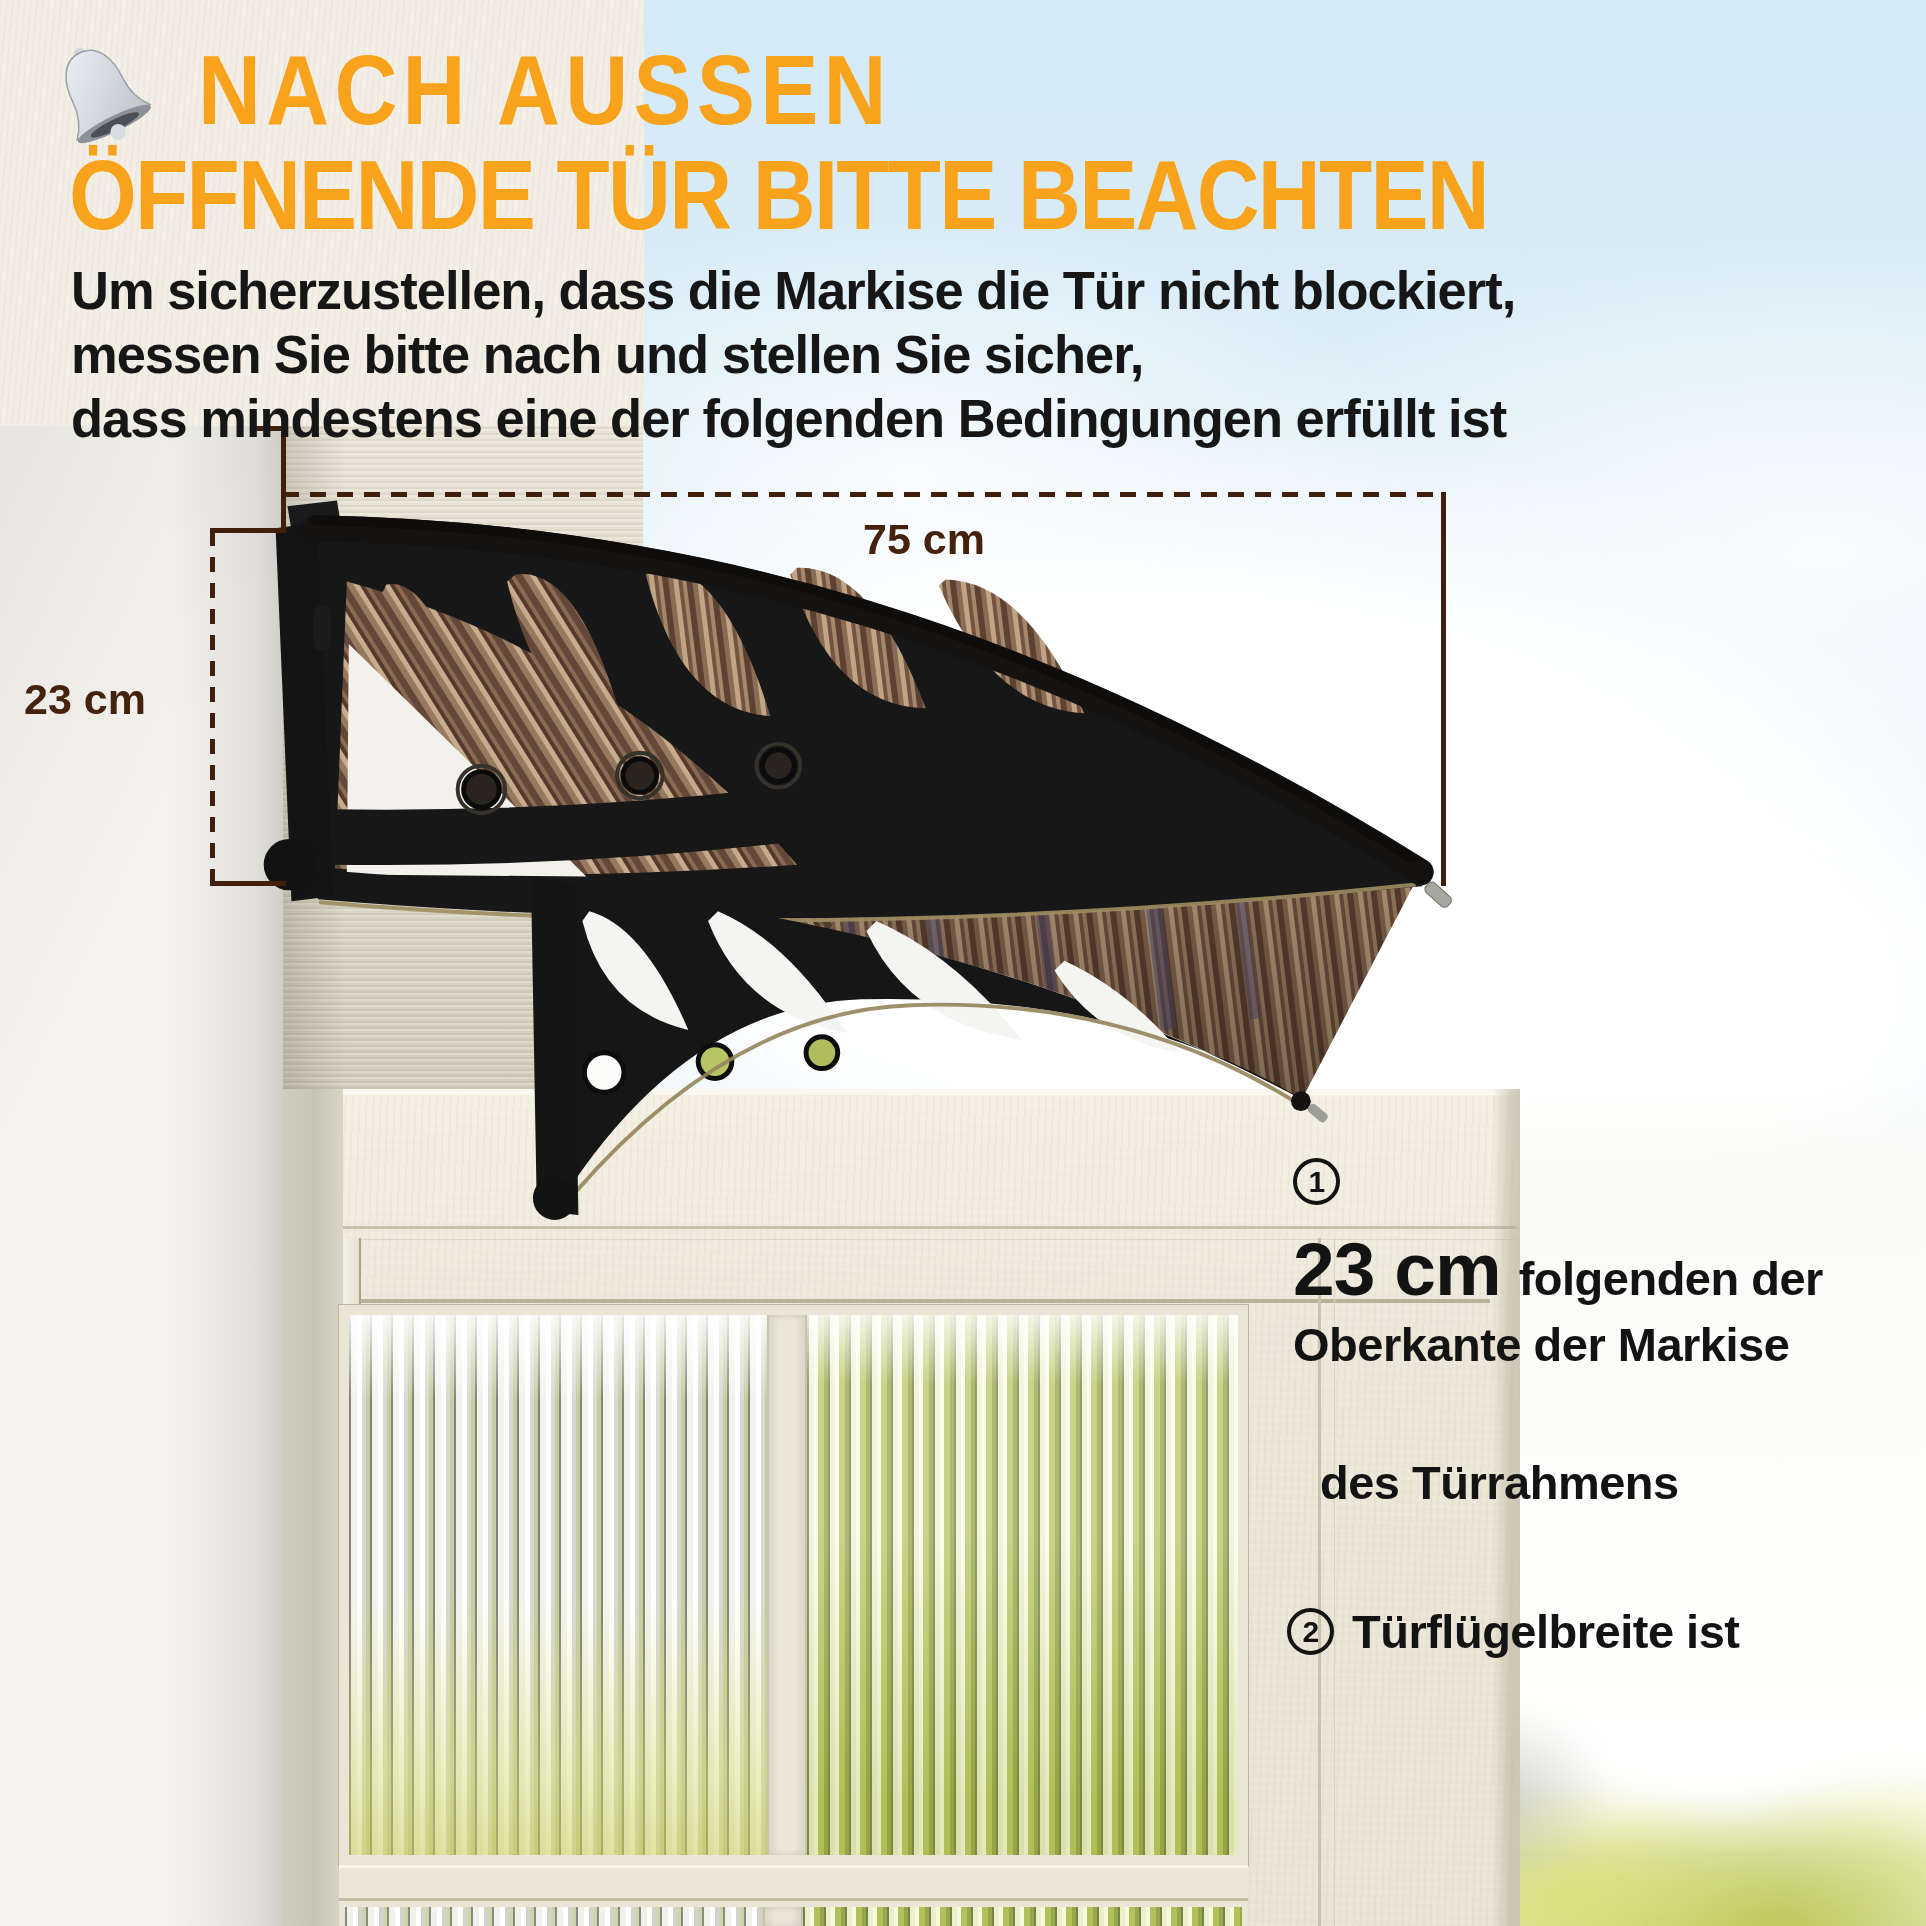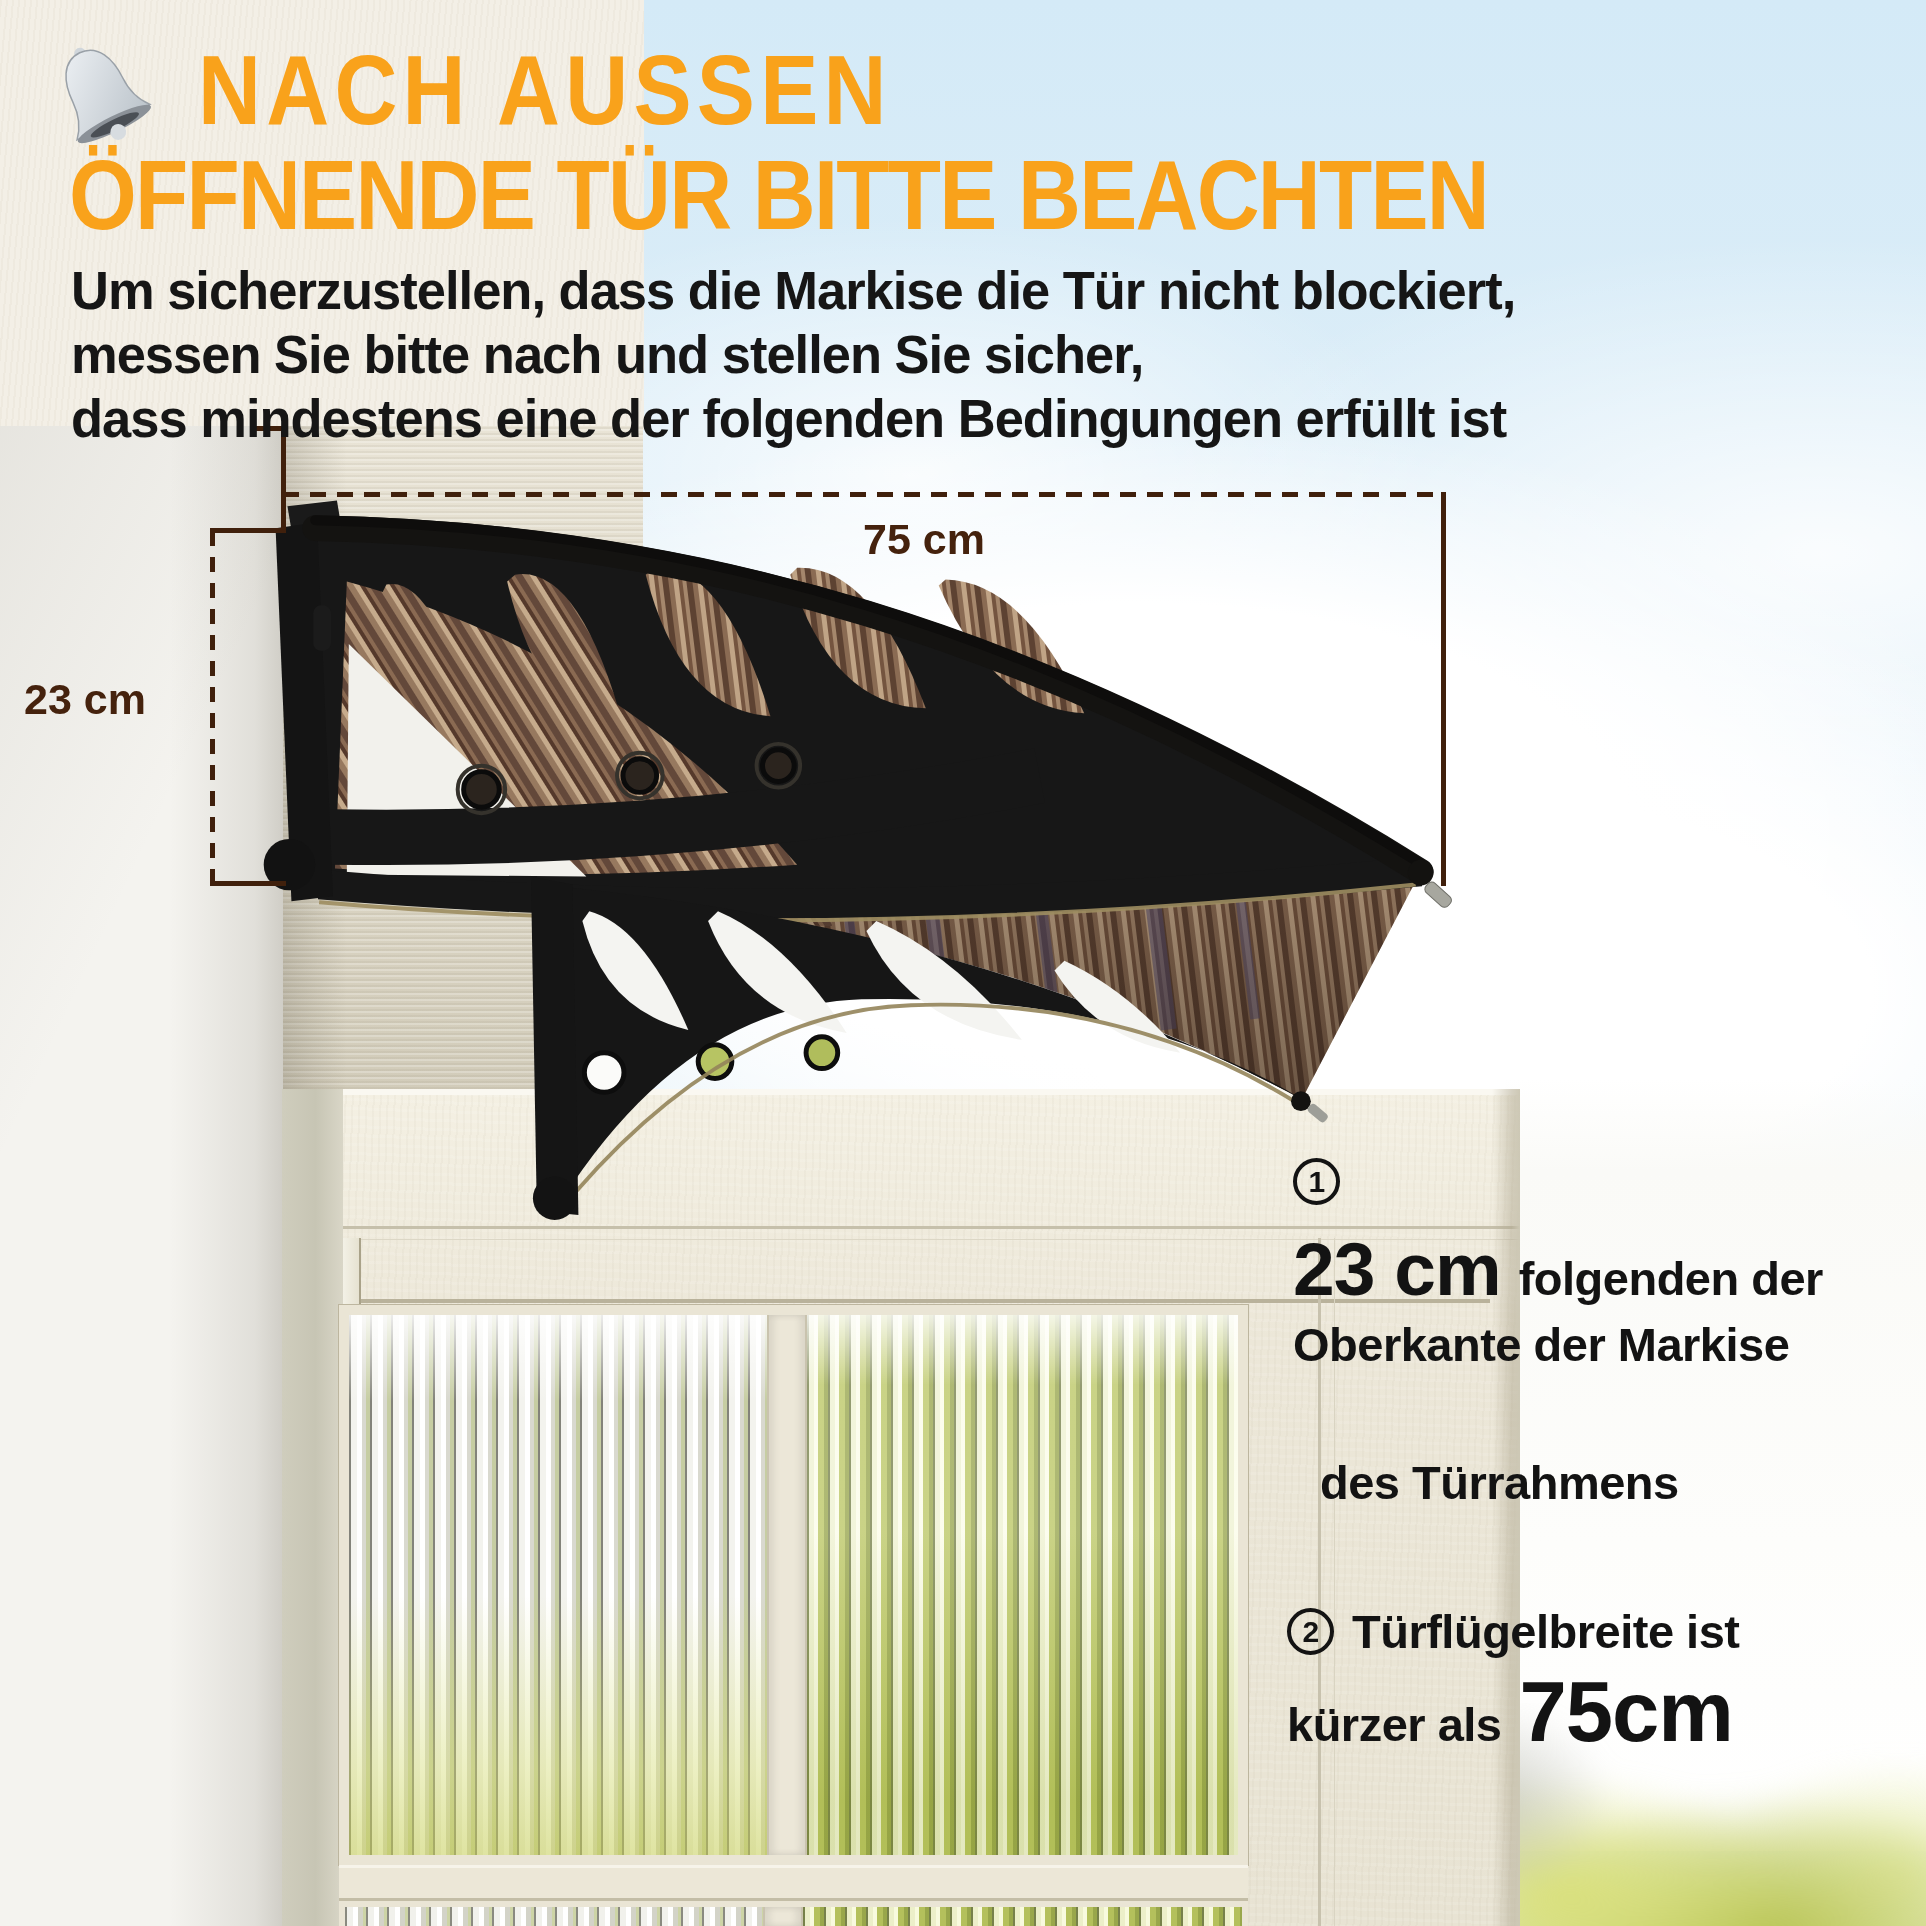--- a/index.html
+++ b/index.html
@@ -290,19 +290,15 @@
     <span>Oberkante der Markise</span>
   </div>
   <div class="note-line" style="left:1293px;top:1455px;margin-left:27px;">
     <span>des Türrahmens</span>
   </div>
 
   <div class="note-line" style="left:1287px;top:1604px;">
     <span class="num-circle gap-md">2</span>
     <span>Türflügelbreite ist</span>
   </div>
-  <div class="note-line baseline" style="left:1287px;top:1663px;">
-    <span class="gap-md">kürzer als</span>
-    <span class="big-dim2">75cm</span>
-  </div>
 
 </div>
 
 
 </body></html>

